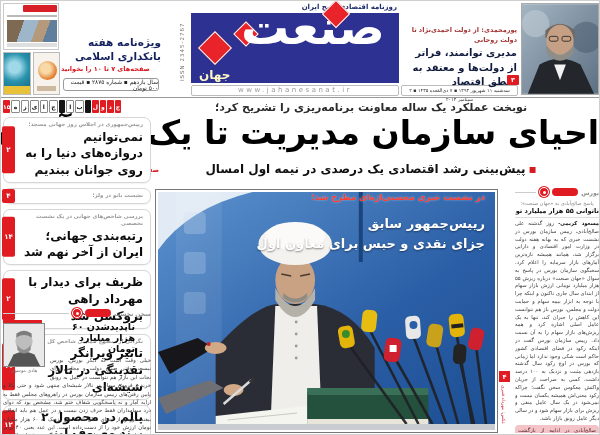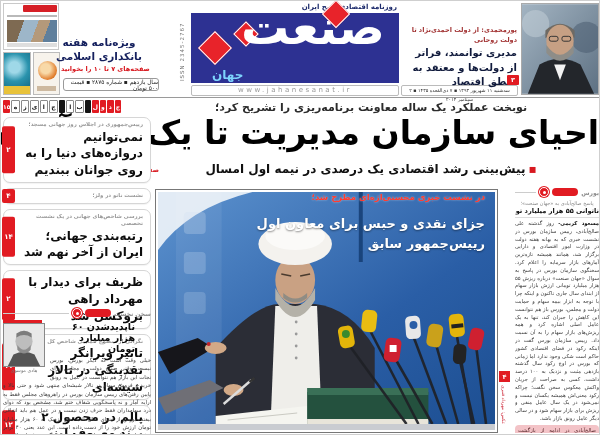--- a/index.html
+++ b/index.html
@@ -17,32 +17,32 @@
               background:linear-gradient(110deg,#7e6a52 0 30%,#9db6c9 30% 55%,#b4997a 55% 75%,#5f7f9c 75%); }
   .np-thumb .cap { position:absolute; left:3px; bottom:2px; width:50px; height:4px; background:#dedede; }
   .cover { position:absolute; top:51px; height:43px; border:1px solid #bbb; }
   .cover.teal { left:2px; width:28px; background:radial-gradient(circle at 40% 35%, #9fd8e8 0 18%, #2a93ad 45%, #0c5a74 100%); }
   .cover.teal::after { content:""; position:absolute; bottom:0; left:0; right:0; height:8px; background:#e8c23a; }
   .cover.orange { left:32px; width:27px; background:#f7f3ec; }
   .cover.orange::before { content:""; position:absolute; left:4px; top:8px; width:19px; height:19px; border-radius:50%;
               background:radial-gradient(circle at 40% 40%, #f8d9a8 0 30%, #e07b2a 70%, #a34d12 100%); }
   .cover.orange::after { content:""; position:absolute; bottom:3px; left:3px; right:3px; height:5px; background:#cdb9a0; }
 
-  .promo-title { position:absolute; left:48px; top:34px; width:100px; text-align:center;
+  .promo-title { position:absolute; left:60px; top:34px; width:100px; 
                  font-size:10.5px; font-weight:bold; color:#15205e; line-height:1.35; }
   .promo-note  { position:absolute; left:60px; top:64px; width:100px; text-align:left;
                  font-size:6.5px; font-weight:bold; color:#d81920; }
   .issue-box   { position:absolute; left:62px; top:77px; width:96px; height:13px; border:1px solid #9a9a9a;
                  border-radius:3px; font-size:5.8px; color:#222; display:flex; align-items:center; justify-content:center; }
 
   .tagline { position:absolute; left:268px; top:2px; width:128px; text-align:right;
              font-size:7px; font-weight:bold; color:#1c2a6b; }
   .logo-box { position:absolute; left:190px; top:12px; width:208px; height:70px; background:#2d3192; }
   .logo-word { position:absolute; right:14px; top:-14px; color:#fff; font-size:48px; font-weight:bold; letter-spacing:-2px; }
-  .logo-prefix { position:absolute; left:8px; bottom:1px; color:#7dd3fc; font-size:12px; font-weight:bold;margin-left:13px; }
+  .logo-prefix { position:absolute; left:8px; bottom:1px; color:#fef9c3; font-size:12px; font-weight:bold; }
   .diamond { position:absolute; background:#e8232a; border:1.5px solid #fff; transform:rotate(45deg); }
   .d-large { left:12px; top:23px; width:24px; height:24px; }
   .d-small { left:46px; top:12px; width:18px; height:18px; }
   .d-top   { left:325px; top:3px; width:20px; height:20px; position:absolute; }
   .issn { position:absolute; left:178px; top:18px; height:62px; writing-mode:vertical-rl; transform:rotate(180deg);
           font-size:5.5px; color:#777; letter-spacing:1px; direction:ltr; }
   .www-bar { position:absolute; left:190px; top:84px; width:208px; height:11px; border:1px solid #bbb; border-radius:2px;
              font-size:7px; color:#999; letter-spacing:2.5px; direction:ltr; text-align:center; line-height:9px; }
   .date-bar { position:absolute; left:400px; top:84px; width:117px; height:11px; border:1px solid #bbb; border-radius:2px;
               font-size:4.8px; color:#333; text-align:center; line-height:9px; }
@@ -335,22 +335,22 @@
           <rect x="271" y="132" width="15" height="23" rx="5" fill="#caa11b" transform="rotate(9 278 143)"></rect>
           <rect x="293" y="122" width="15" height="23" rx="5" fill="#e3b50a" transform="rotate(-6 300 133)"></rect>
           <rect x="295" y="132" width="12" height="4" fill="#222" transform="rotate(-6 300 133)"></rect>
           <rect x="313" y="136" width="14" height="22" rx="5" fill="#cf2030" transform="rotate(12 320 147)"></rect>
           <rect x="297" y="152" width="13" height="20" rx="5" fill="#232323" transform="rotate(4 303 162)"></rect>
         </g>
         <rect x="0" y="232" width="339" height="6" fill="#c9ccd1"></rect>
       </svg>
       <div class="ph-kicker">در نشست خبری محسنی‌اژه‌ای مطرح شد؛</div>
       <div class="ph-title">
+        <div>رییس‌جمهور سابق</div>
         <div>جزای نقدی و حبس برای معاون اول</div>
-        <div>رییس‌جمهور سابق</div>
       </div>
     </div>
   </div>
   <div class="mp-tab">۴</div>
   <div class="mp-credit">عکس: مهرداد قنبری</div>
 
   <div class="bourse">
     <div class="sec-head">
       <span class="sec-label">بورس</span>
       <span class="sec-pill"></span>

